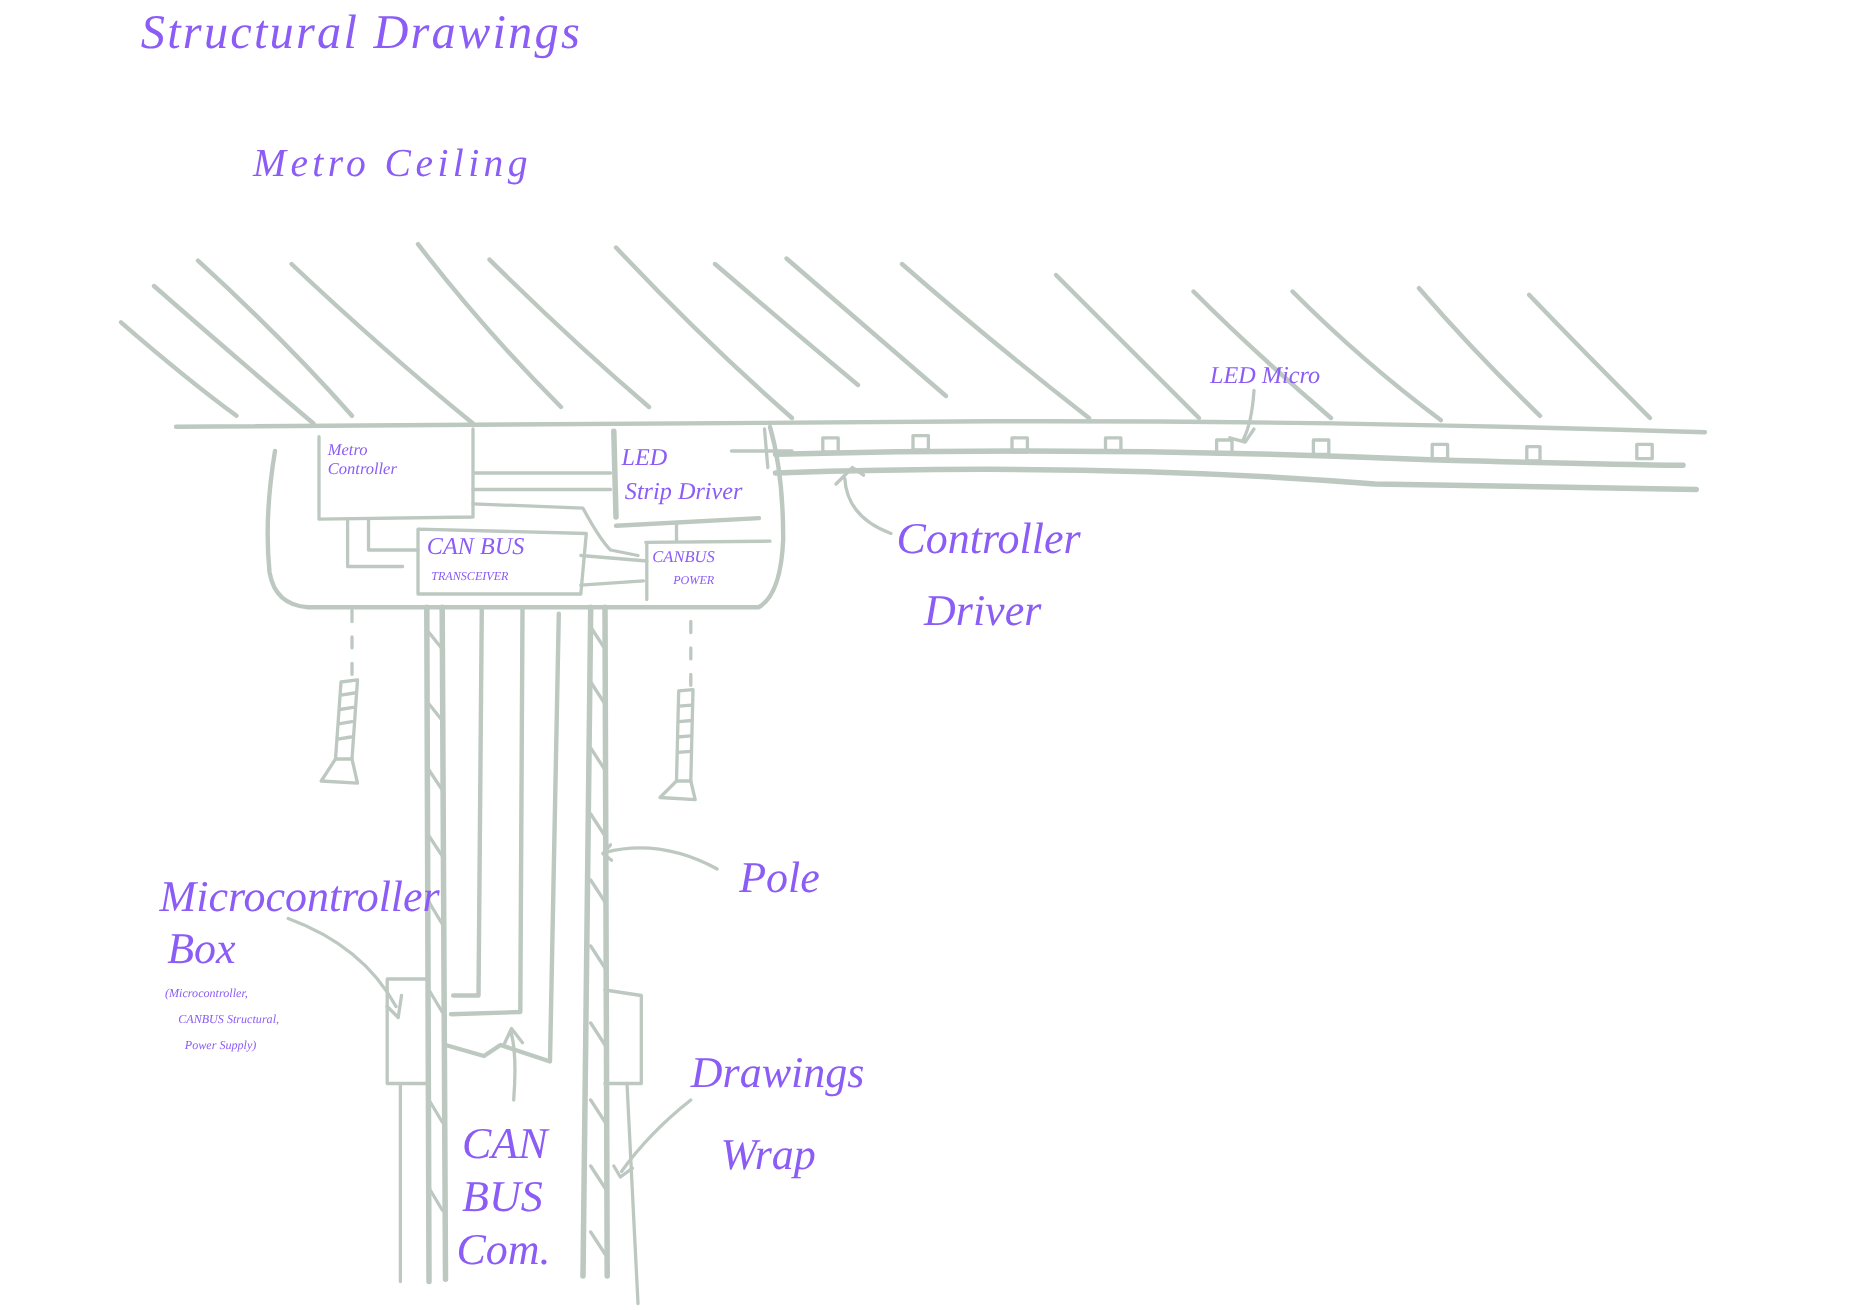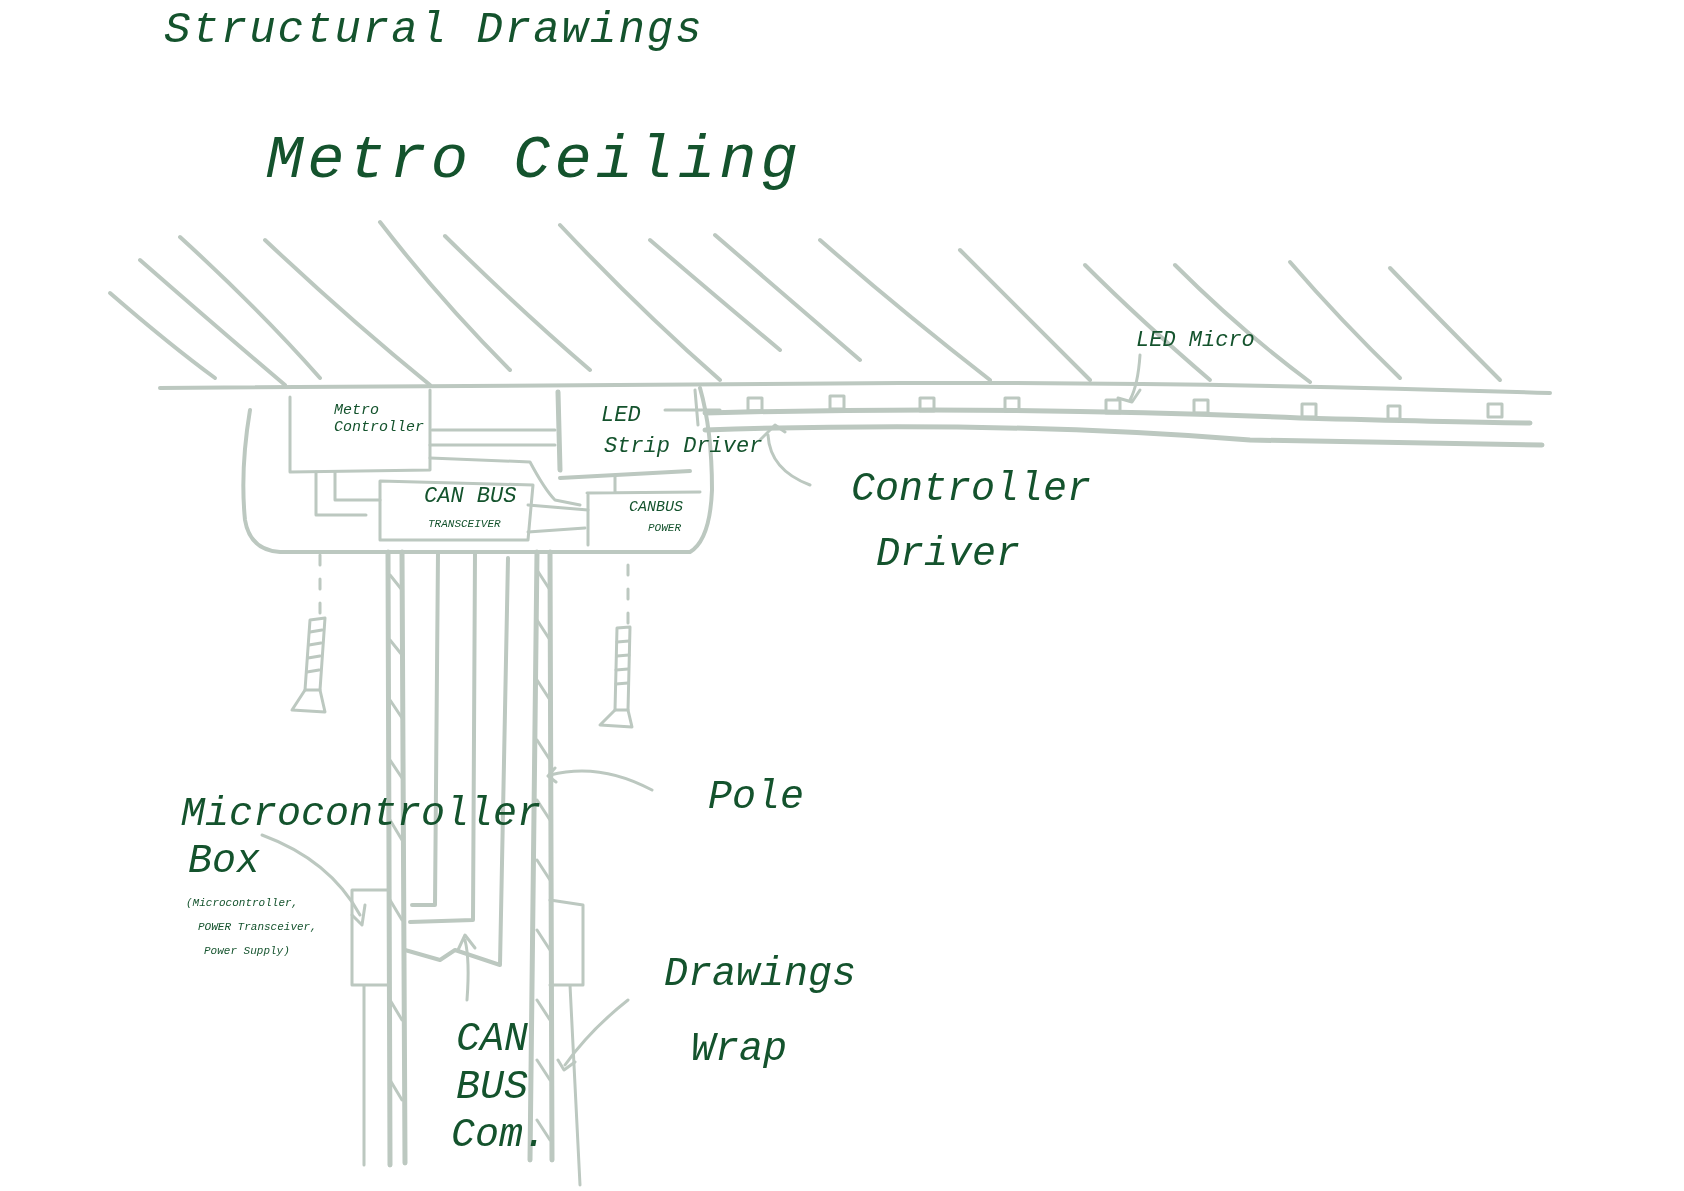--- a/index.html
+++ b/index.html
@@ -1,21 +1,21 @@
 <!DOCTYPE html>
 <html><head>
   <meta charset="utf-8">
   <style>
     html, body { margin: 0; padding: 0; background: #ffffff; }
     body { width: 1684px; height: 1191px; overflow: hidden; position: relative; font-family: "DejaVu Sans", sans-serif; }
     svg.sketch { position: absolute; left: 0; top: 0; width: 1684px; height: 1191px; }
     .stroke { fill: none; stroke: #bcc8c0; stroke-linecap: round; stroke-linejoin: round; }
-    .label { position: absolute; color: #14532d; font-family: Liberation Mono, monospace; font-style: italic; white-space: nowrap; line-height: 1; margin-left: 36px; }
+    .label { position: absolute; color: #8b5cf6; font-family: Liberation Serif, serif; font-style: italic; white-space: nowrap; line-height: 1; }
     .title { font-size: 44px; letter-spacing: 2px; }
-    .subtitle { font-size: 62px; letter-spacing: 4px; }
+    .subtitle { font-size: 36px; letter-spacing: 4px; }
     .big { font-size: 40px; }
     .mid { font-size: 22px; }
     .small { font-size: 11px; }
     .tiny { font-size: 15px; }
   </style>
 </head>
 <body>
 
 <svg class="sketch" viewBox="0 0 1684 1191" xmlns="http://www.w3.org/2000/svg">
 
@@ -141,21 +141,21 @@
 <div class="label mid" style="left:1100px;top:330px;">LED Micro</div>
 
 <div class="label big" style="left:815px;top:470px;">Controller</div>
 <div class="label big" style="left:840px;top:535px;">Driver</div>
 
 <div class="label big" style="left:672px;top:778px;">Pole</div>
 
 <div class="label big" style="left:145px;top:795px;">Microcontroller</div>
 <div class="label big" style="left:152px;top:842px;">Box</div>
 <div class="label small" style="left:150px;top:898px;">(Microcontroller,</div>
-<div class="label small" style="left:162px;top:922px;">POWER Transceiver,</div>
+<div class="label small" style="left:162px;top:922px;">CANBUS Structural,</div>
 <div class="label small" style="left:168px;top:946px;">Power Supply)</div>
 
 <div class="label big" style="left:420px;top:1020px;">CAN</div>
 <div class="label big" style="left:420px;top:1068px;">BUS</div>
 <div class="label big" style="left:415px;top:1116px;">Com.</div>
 
 <div class="label big" style="left:628px;top:955px;">Drawings</div>
 <div class="label big" style="left:655px;top:1030px;">Wrap</div>
 
 </body></html>

